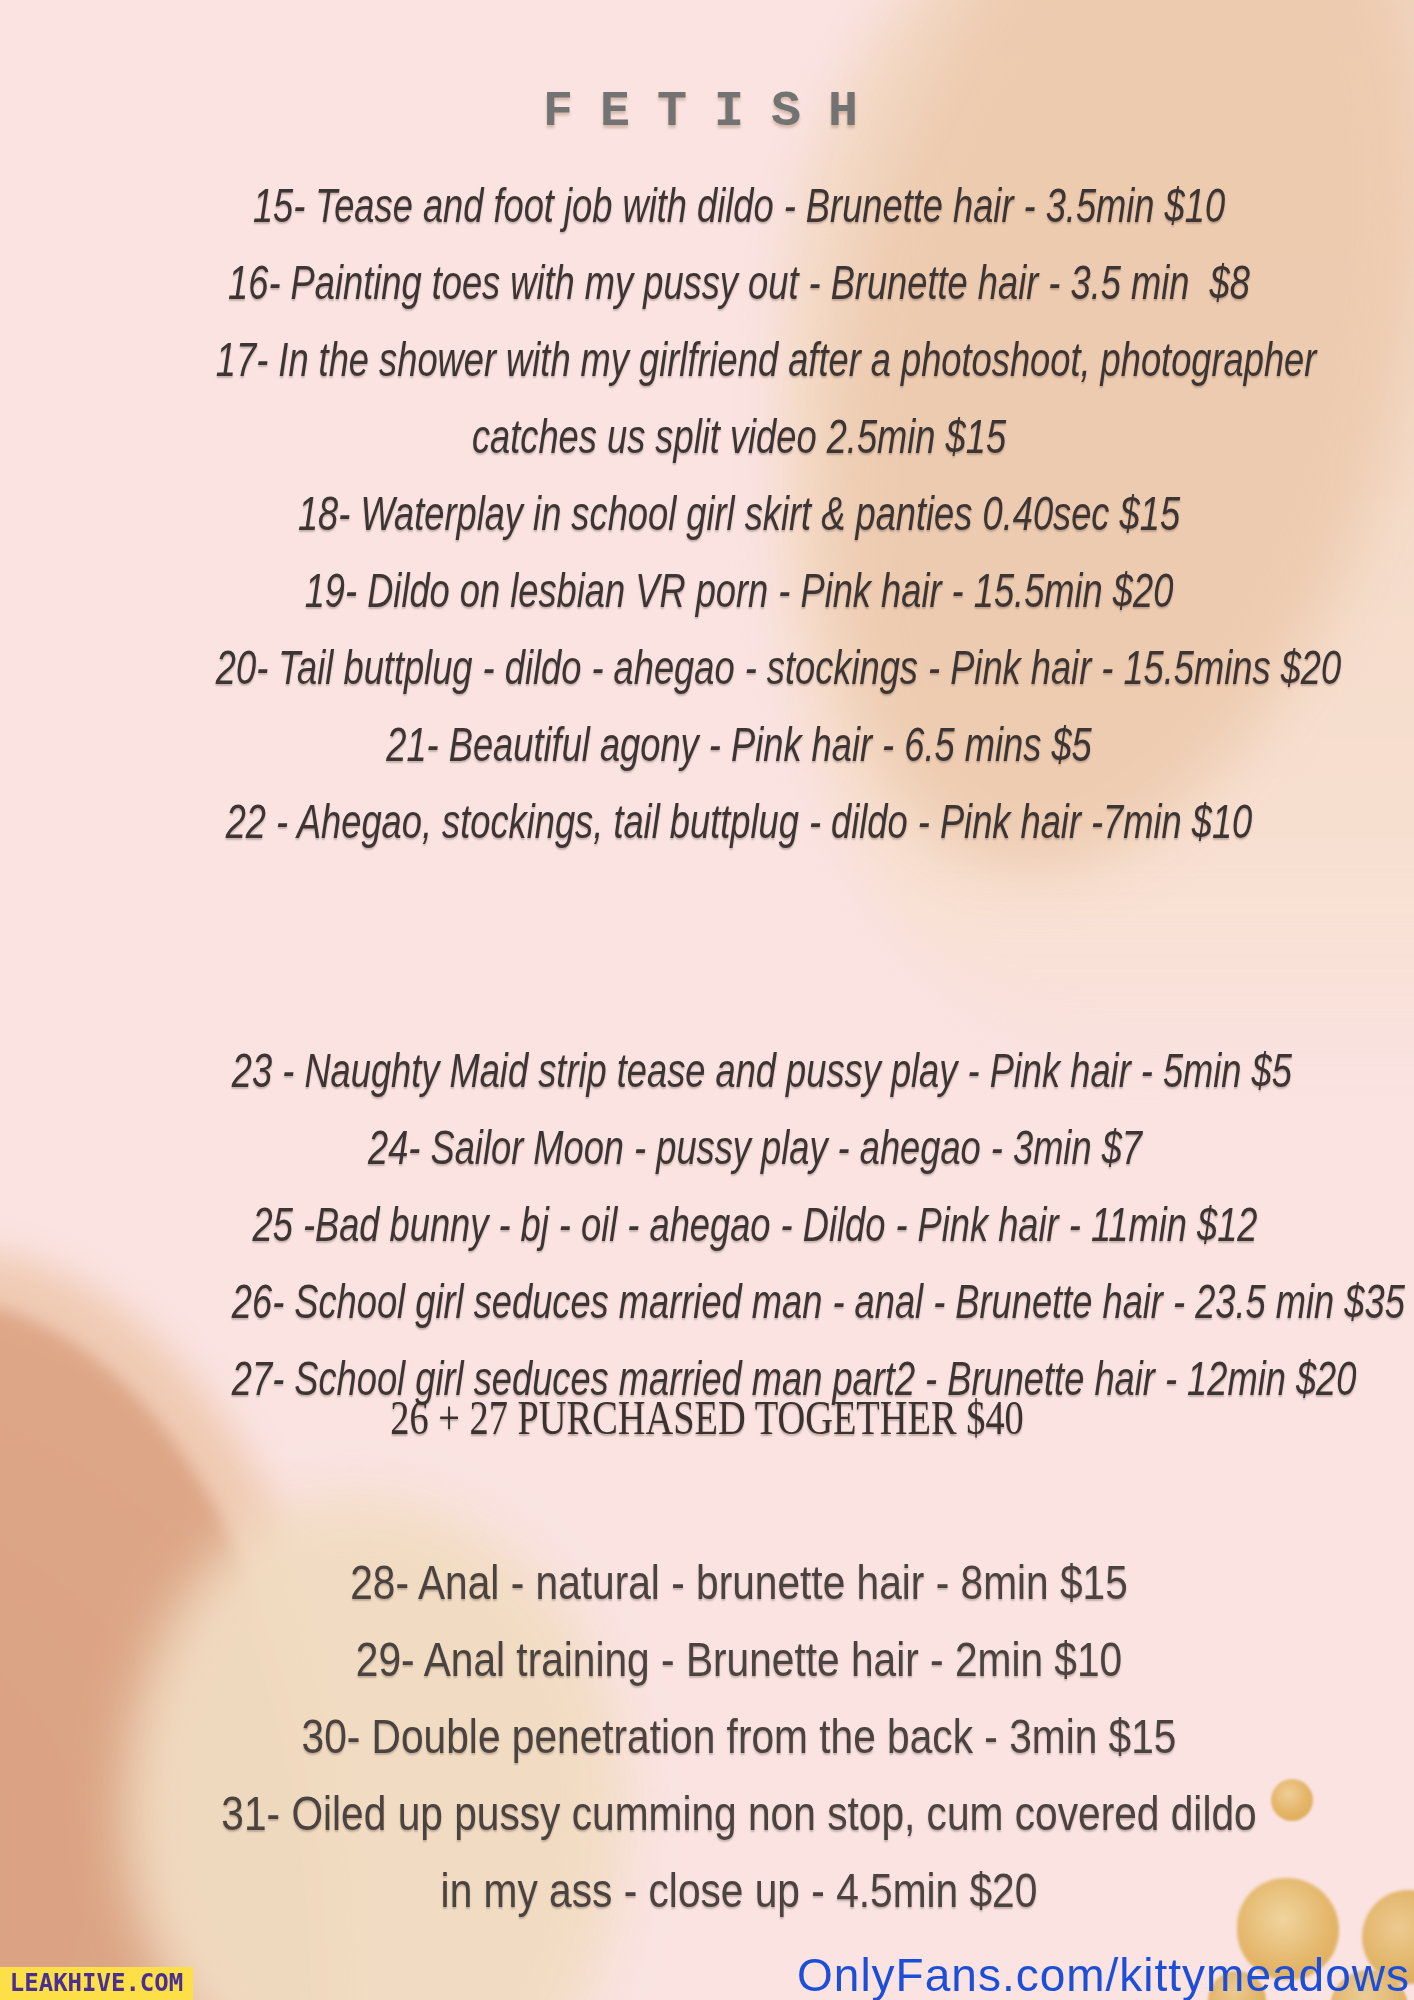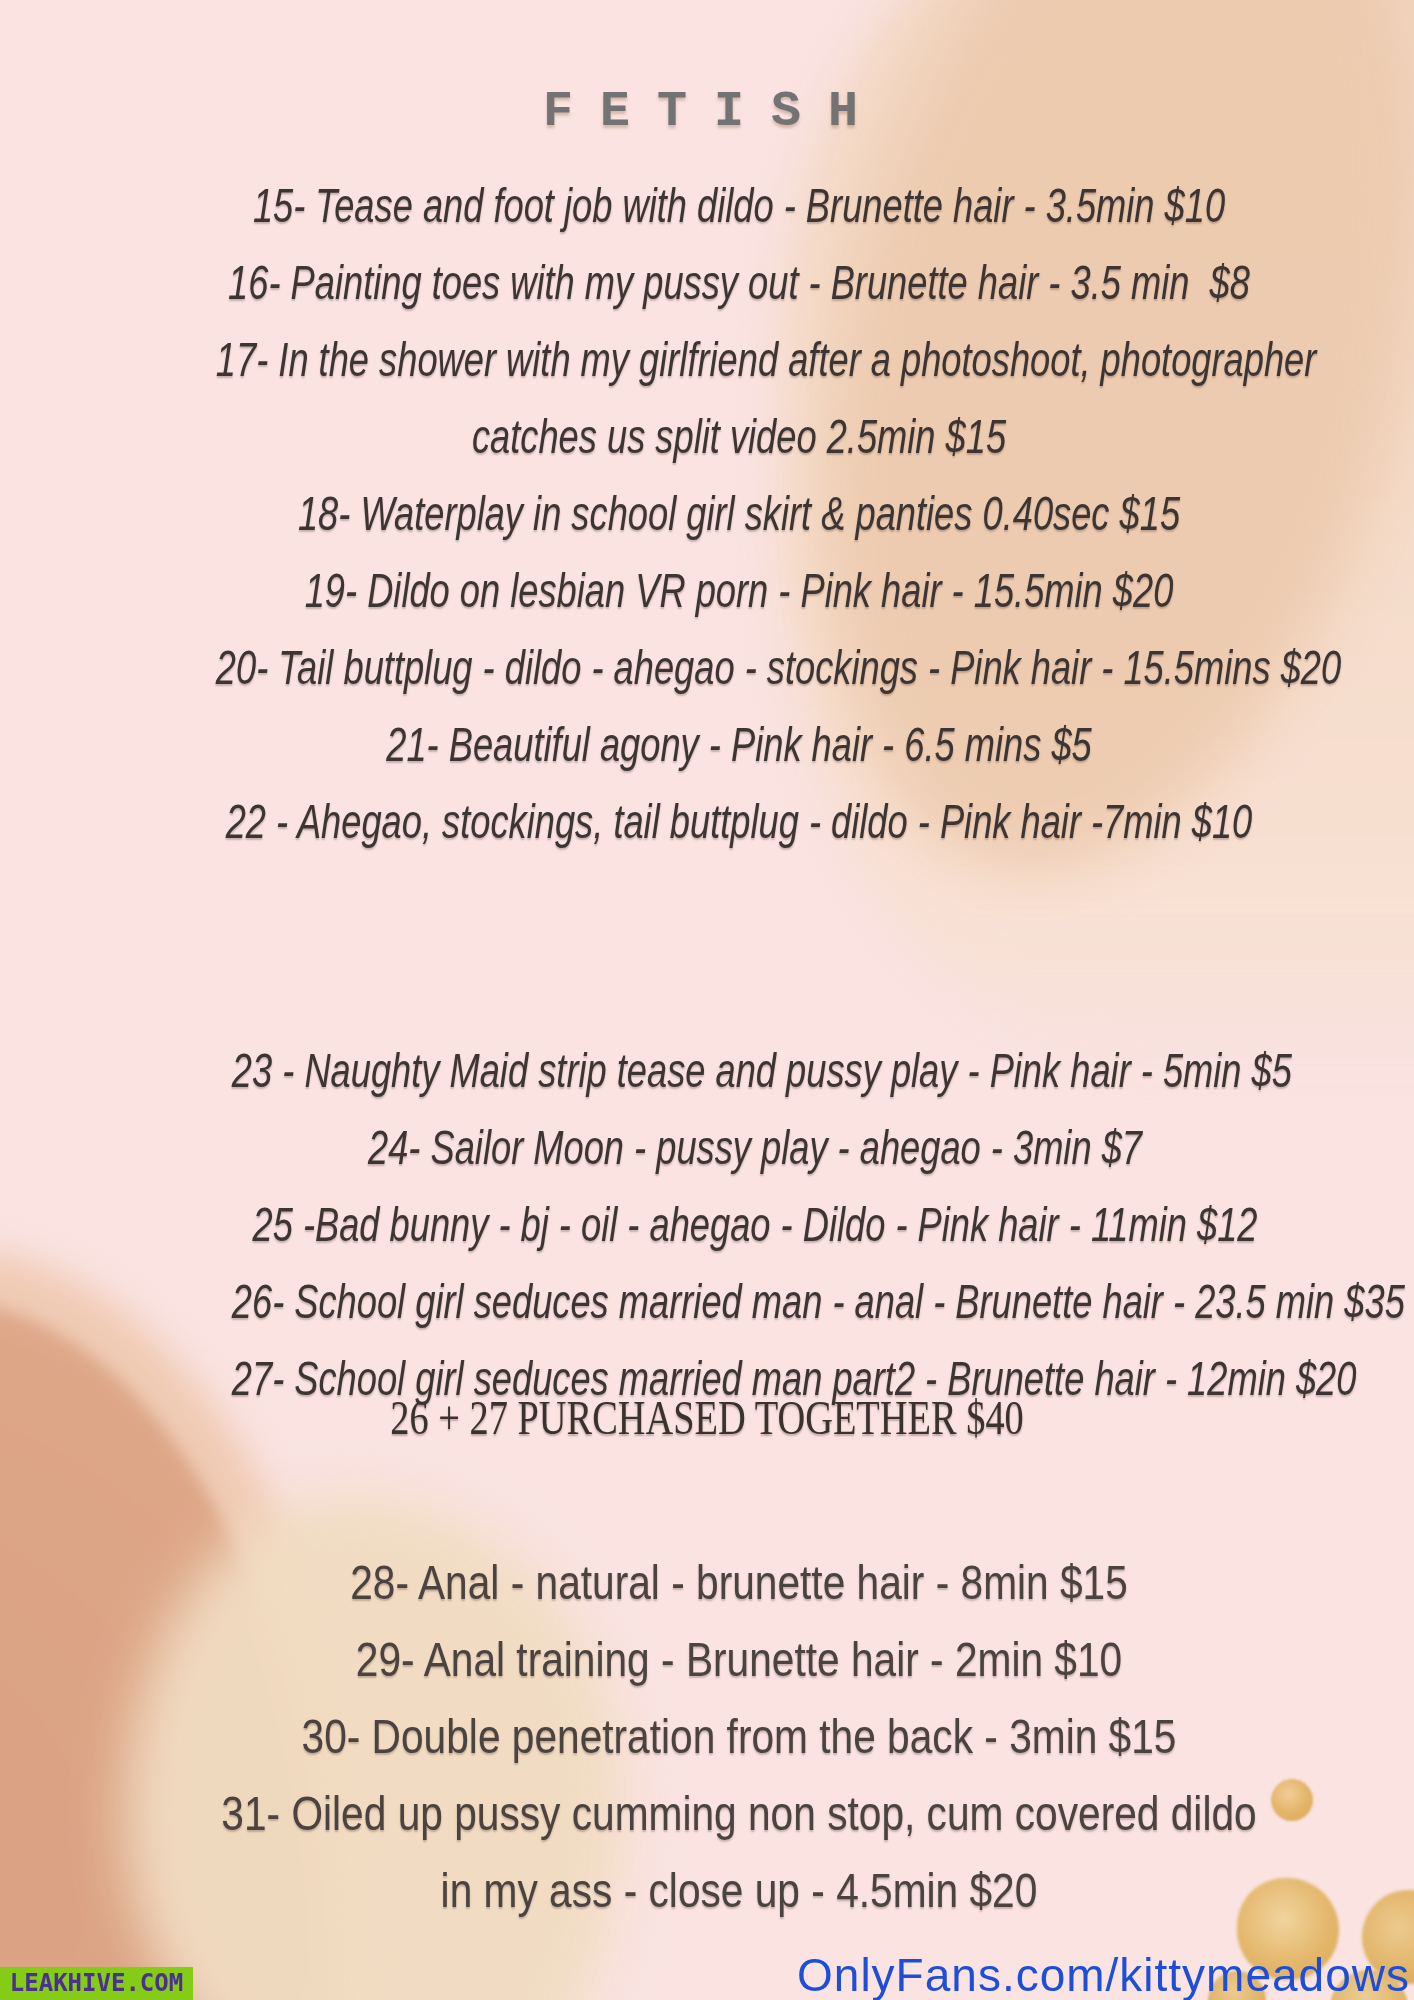--- a/index.html
+++ b/index.html
@@ -109,21 +109,21 @@
   .watermark-onlyfans{
     position:absolute;right:4px;top:1949px;
     font-size:46px;line-height:52px;
     color:#1d4ed8;
     letter-spacing:1px;
     z-index:4;white-space:pre;
   }
   .watermark-leakhive{
     position:absolute;left:0;top:1967px;
     width:193px;height:33px;
-    background:#84cc16;
+    background:#fde047;
     z-index:5;
     display:flex;align-items:center;justify-content:center;
   }
   .watermark-leakhive span{
     font-family:"DejaVu Sans Mono",monospace;
     font-weight:bold;
     font-size:24px;line-height:33px;
     color:#4c2f92;
     letter-spacing:0px;
     white-space:pre;

